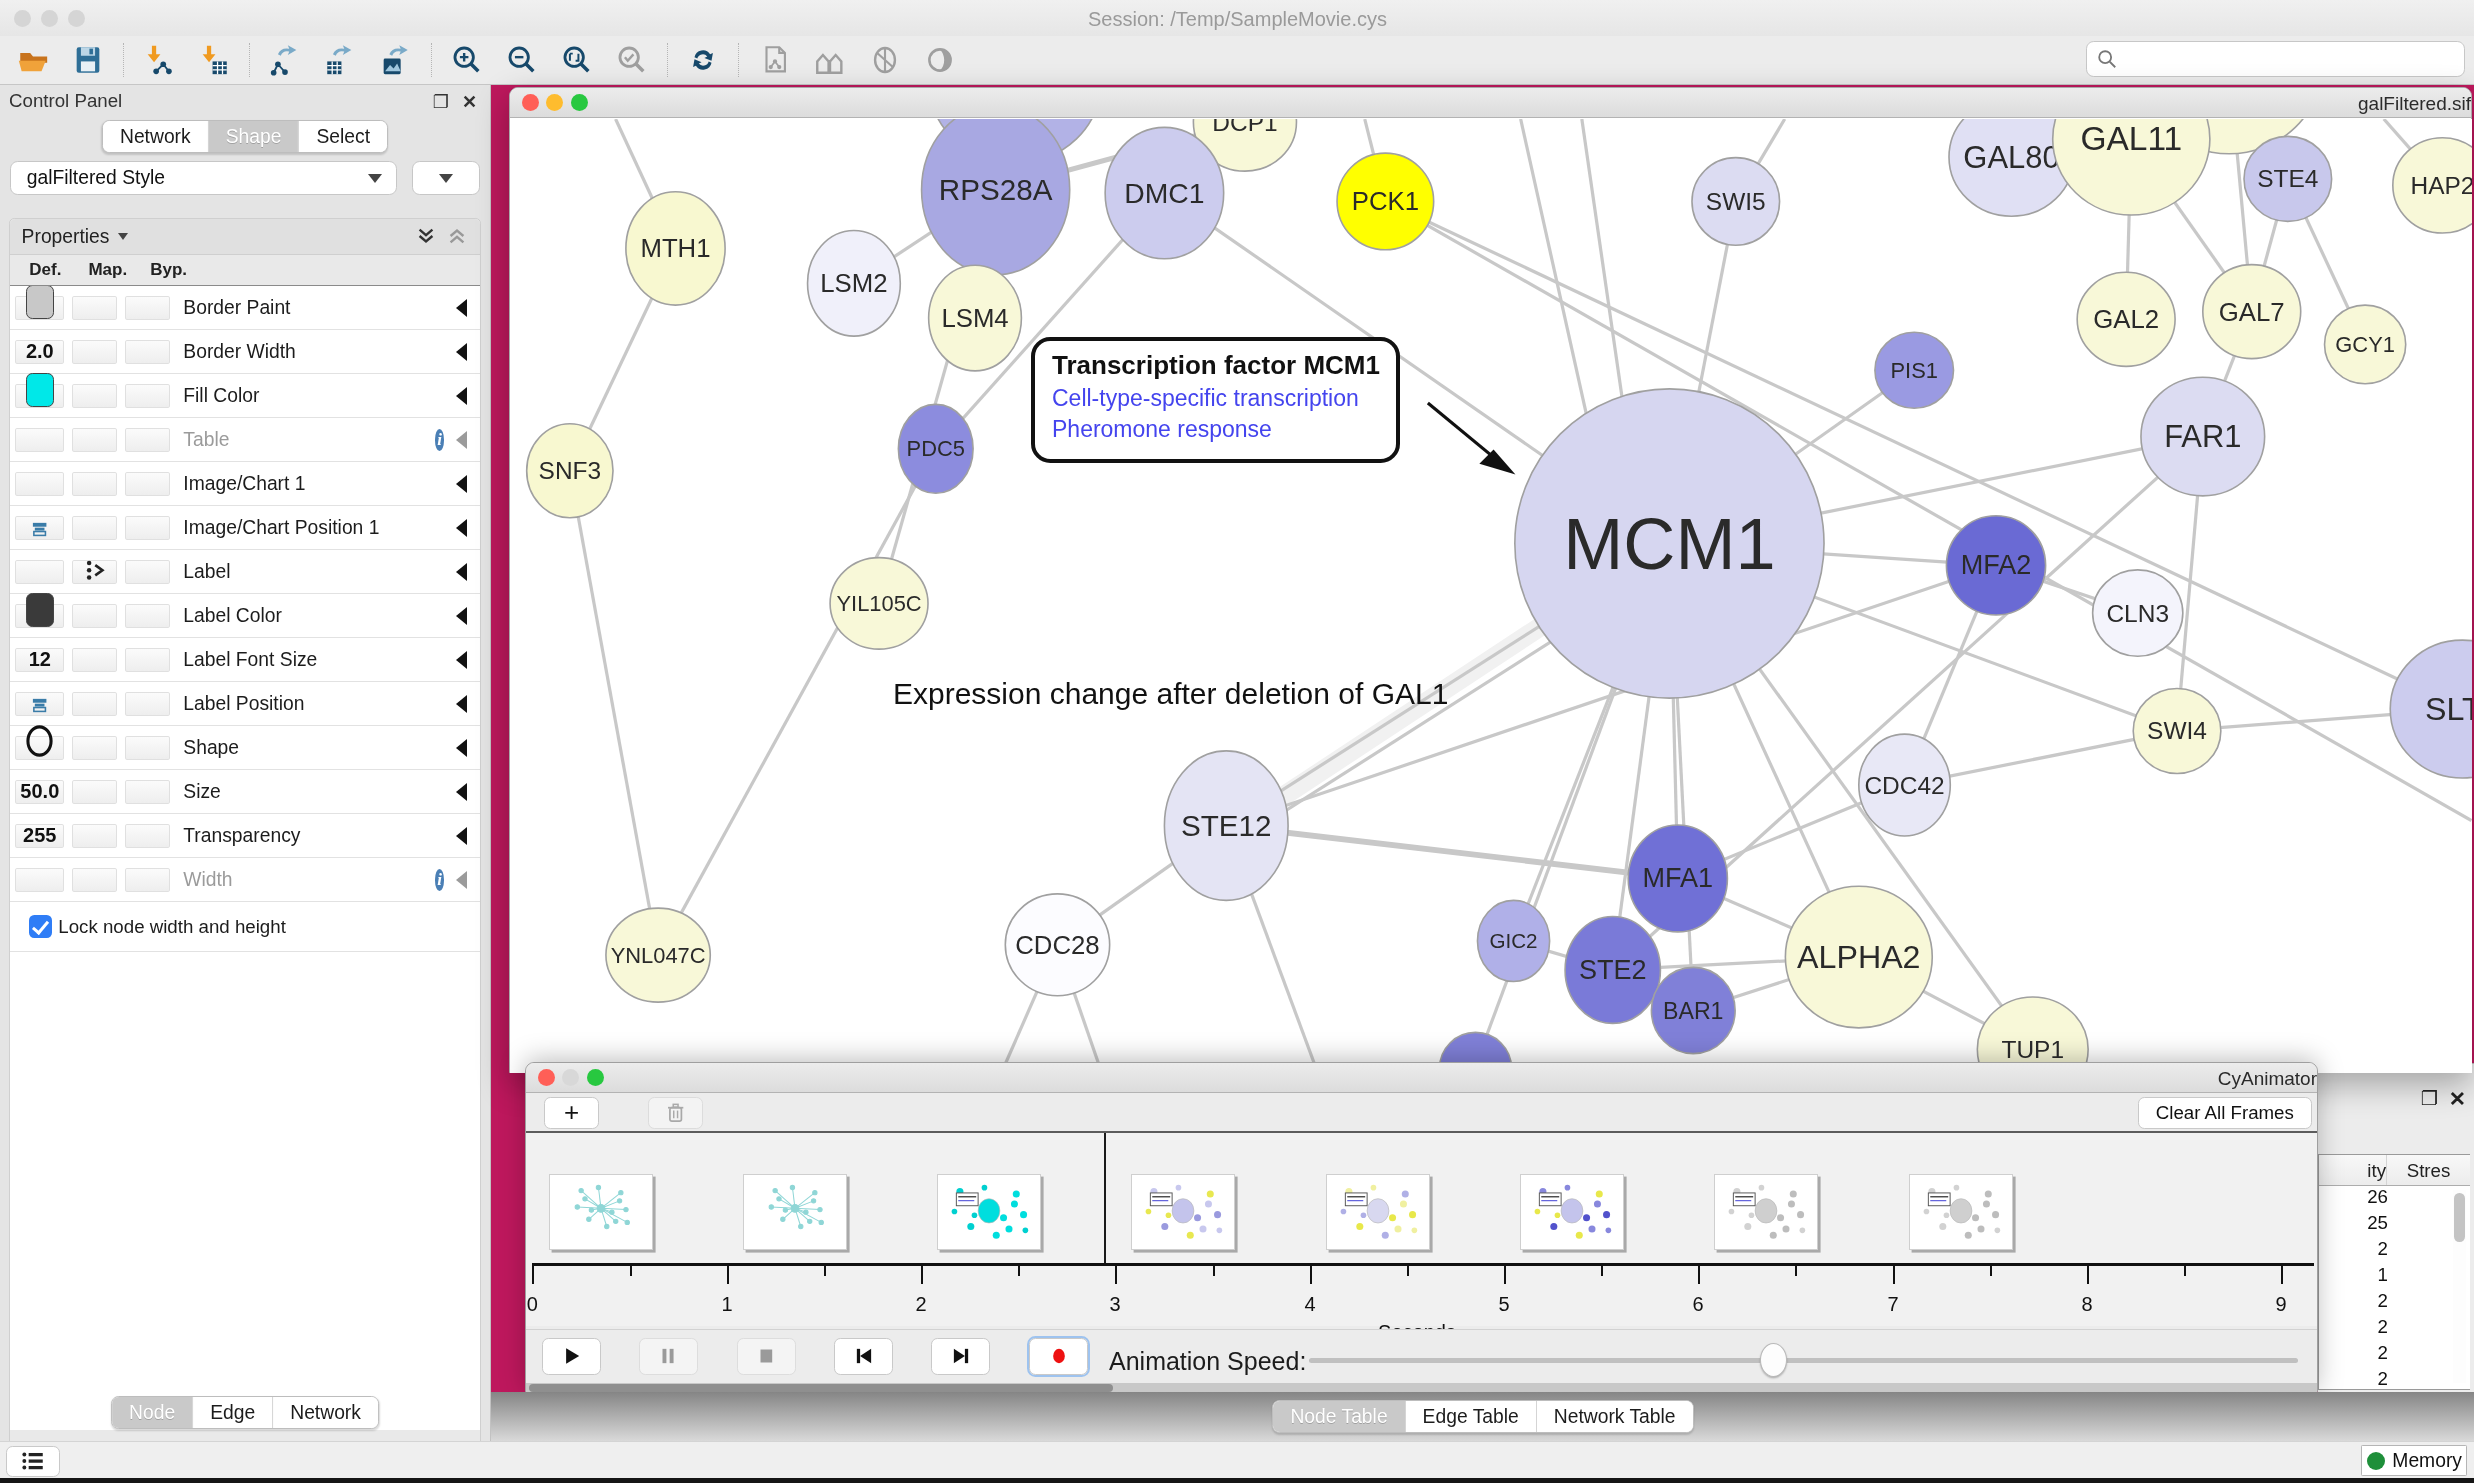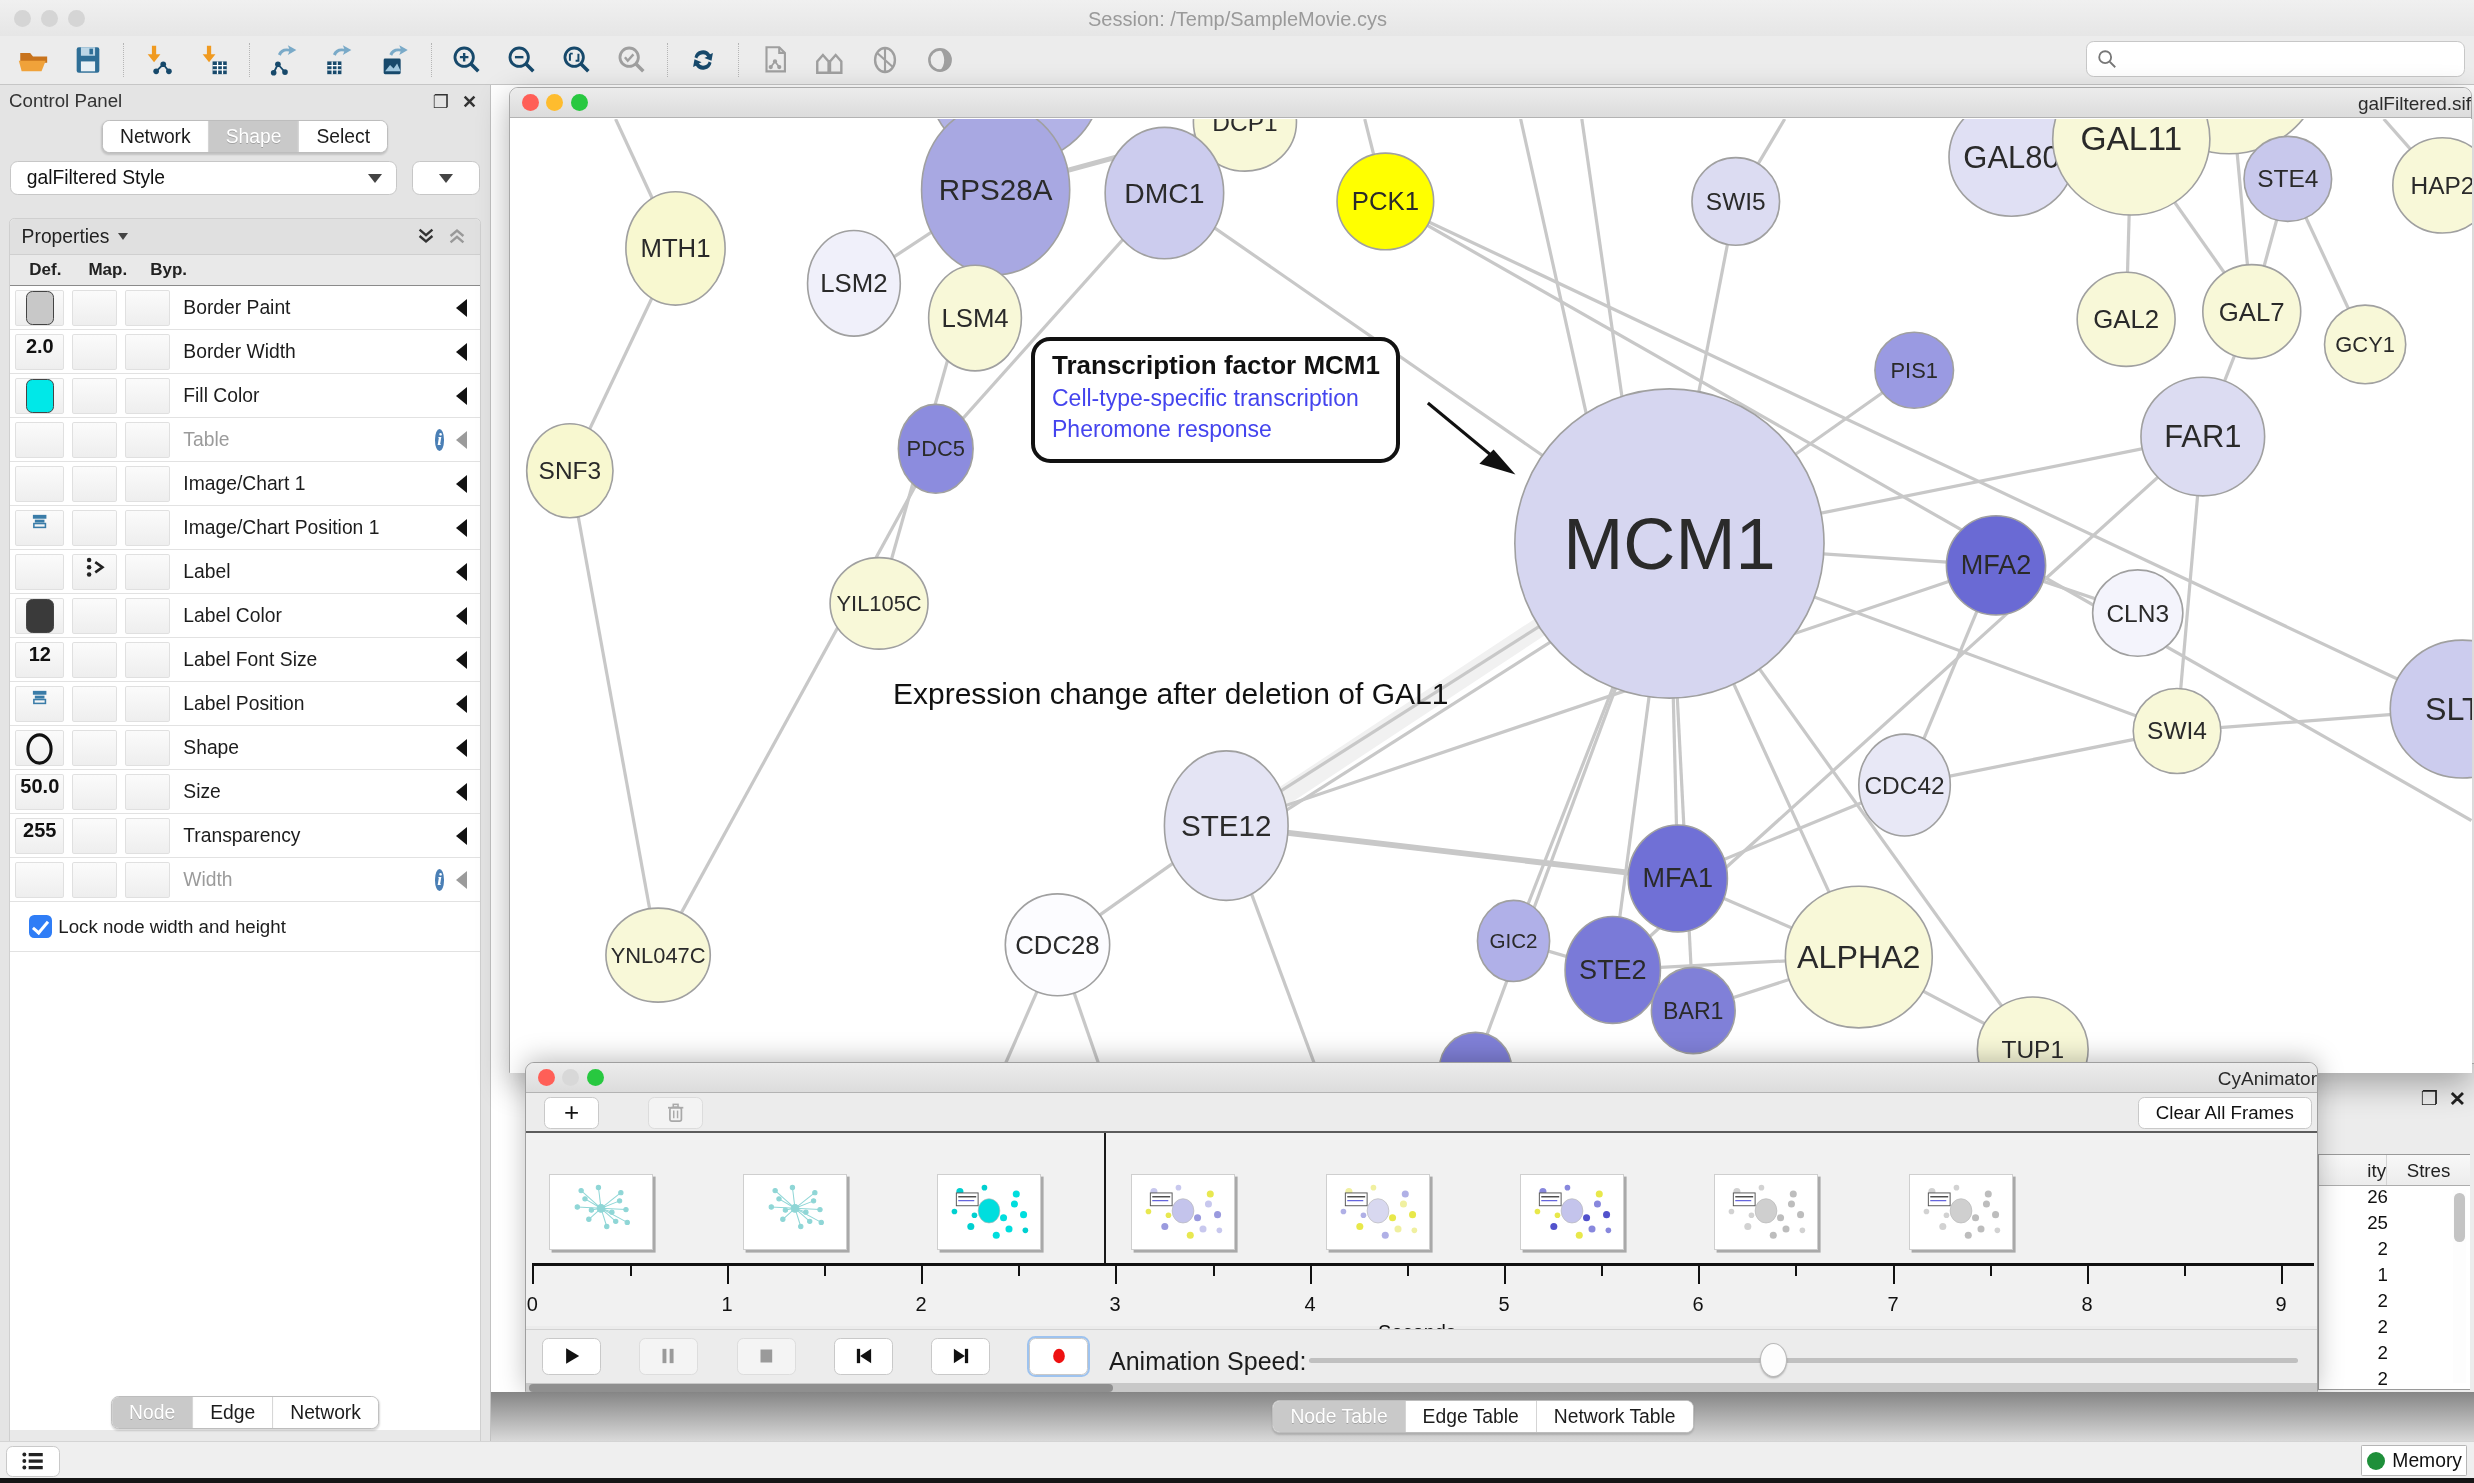--- a/index.html
+++ b/index.html
@@ -1,18 +1,18 @@
 <!DOCTYPE html>
 <html style="font-size:10.3px"><head>
 <meta charset="utf-8">
 <style>
   * { margin:0; padding:0; box-sizing:border-box; }
   html,body { background:#d8d8d8; }
   body { font-family:"Liberation Sans", sans-serif; }
-  #screen { position:relative; width:2475px; height:1484px; background:#ffffff; overflow:hidden; }
+  #screen { position:relative; width:2475px; height:1484px; background:#be185d; overflow:hidden; }
 
   
   #titlebar { position:absolute; left:0; top:0; width:2475px; height:36px;
     background:linear-gradient(#f0f0f0,#e6e6e6); }
   .tl-dot { position:absolute; top:10.3px; width:17px; height:17px; border-radius:50%; }
   #title-text { position:absolute; left:0; right:0; top:7.7px; text-align:center;
     font-size:20px; color:#9a9a9a; }
   #toolbar { position:absolute; left:0; top:36px; width:2475px; height:49px;
     background:#ececec; border-bottom:1.3px solid #c6c6c6; display:flex; align-items:center; }
   .tb-icon { width:37px; height:37px; margin:0 9px; display:flex; align-items:center;
@@ -52,22 +52,22 @@
     background:#e0e0e0; border-bottom:1.3px solid #cfcfcf; border-radius:5.2px 5.2px 0 0; }
   #props-title { font-size:19.3px; color:#222; }
   #props-caret { width:0;height:0;border-left:5.8px solid transparent;border-right:5.8px solid transparent;
     border-top:7px solid #444; margin-left:9px; }
   .chev { margin-left:9px; }
   #props-cols { height:30px; display:flex; align-items:center; font-size:17px; font-weight:bold;
     color:#222; background:#e9e9e9; }
   #props-rows { background:#fff; border-top:1.3px solid #8a8a8a; height:1145px; overflow:hidden; }
   .prow { display:grid; grid-template-columns:57px 53px 53px 1fr 45px; align-items:center;
     height:44px; border-bottom:1.3px solid #e2e2e2; background:#fff; }
-  .pcell { height:36px; margin:2.6px 2.6px 2.6px 5.2px; background:linear-gradient(#fbfbfb,#eee);
-    border:0.6px solid #e0e0e0; border-radius:1.9px; display:flex; align-items:flex-start; justify-content:center; }
+  .pcell { height:24px; margin:2.6px 2.6px 2.6px 5.2px; background:linear-gradient(#fbfbfb,#eee);
+    border:0.6px solid #e0e0e0; border-radius:1.9px; display:flex; align-items:flex-end; justify-content:center; }
   .plabel { font-size:19.3px; color:#1c1c1c; padding-left:10.3px; }
   .plabel.gray { color:#9b9b9b; }
   .parrow { width:0; height:0; border-top:9px solid transparent; border-bottom:9px solid transparent;
     border-right:11.6px solid #111; justify-self:end; margin-right:13px; }
   .parrow.gray { border-right-color:#9b9b9b; }
   .pright { display:flex; align-items:center; justify-content:flex-end; }
   .swatch { width:28px; height:34px; border:1.3px solid #444; border-radius:6.4px; }
   .defnum { font-size:20px; font-weight:bold; color:#111; }
   .info-dot { width:22px; height:22px; border-radius:50%; background:#4a7fb5; color:#fff;
     font-size:17px; font-weight:bold; display:flex; align-items:center; justify-content:center;

